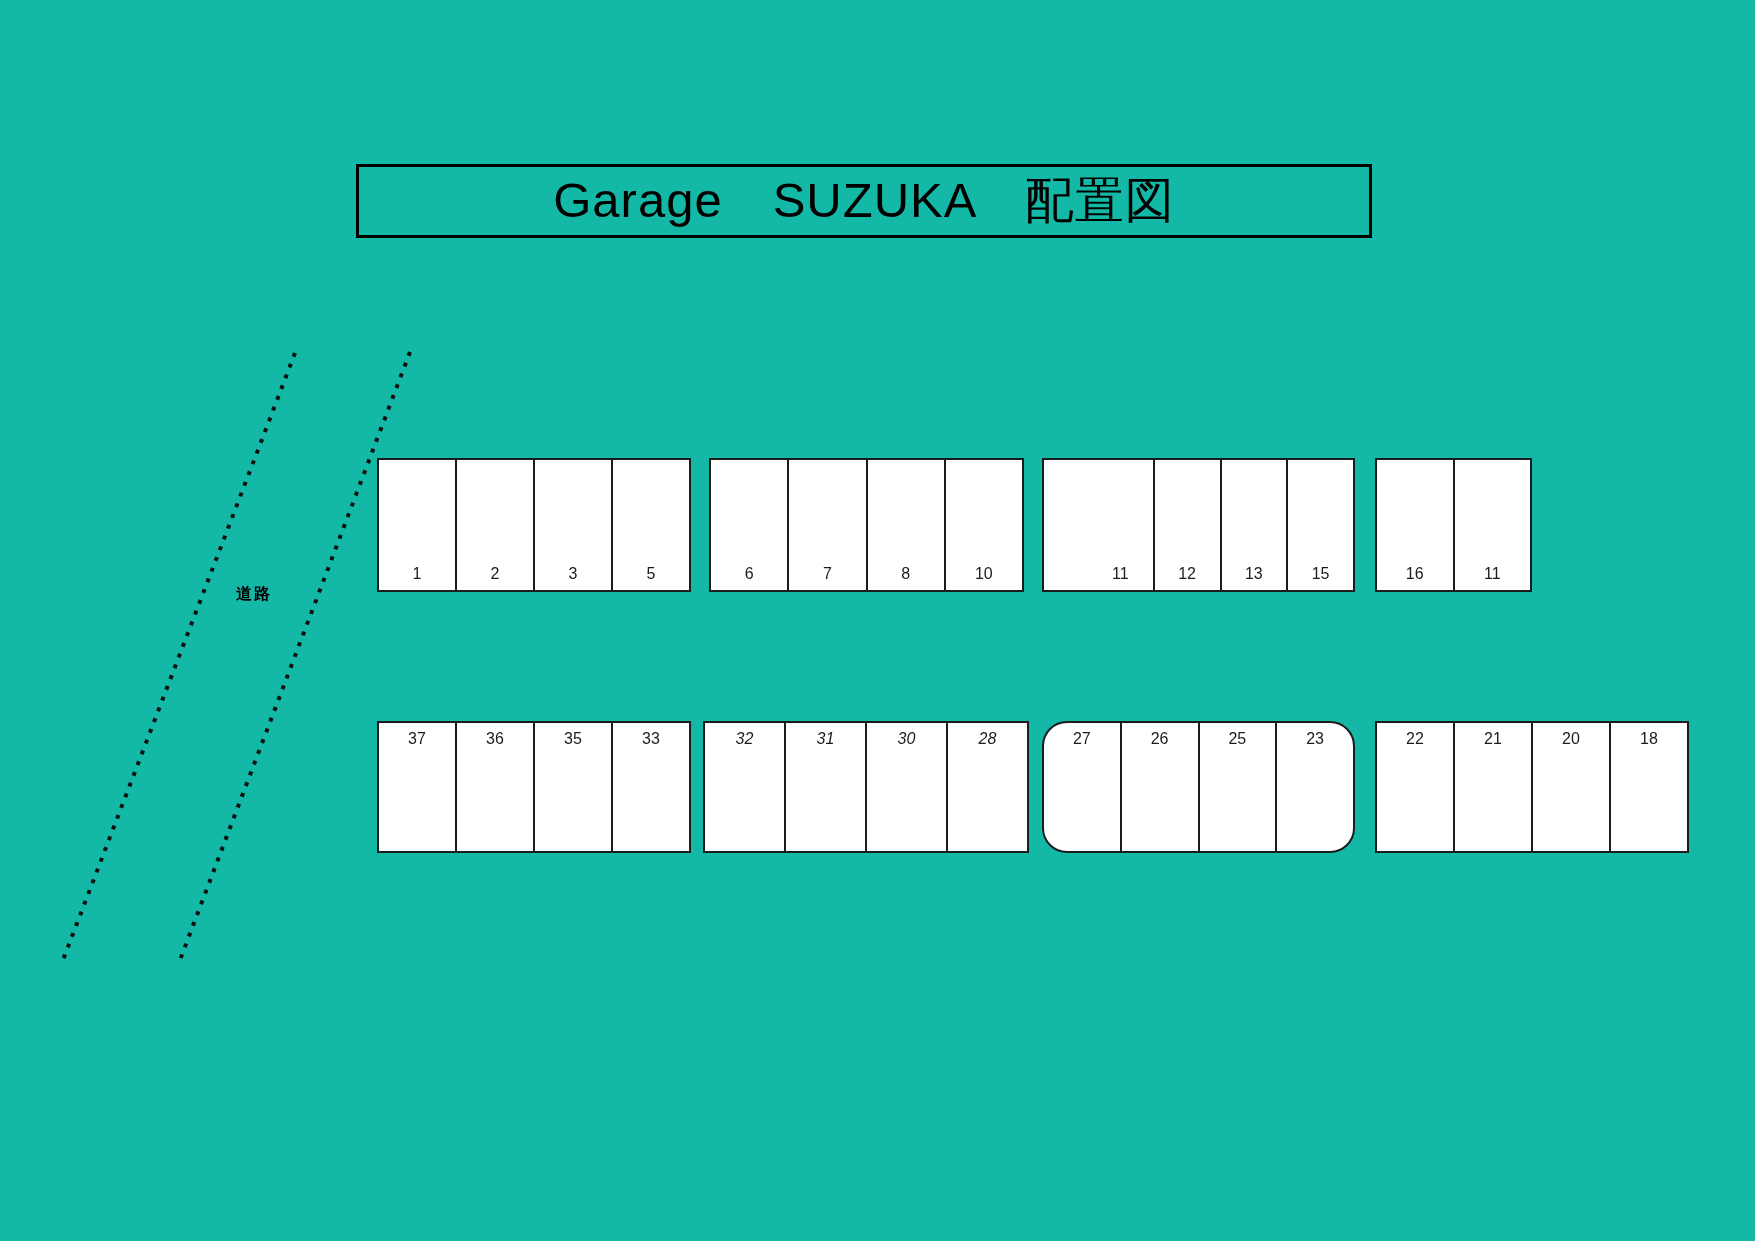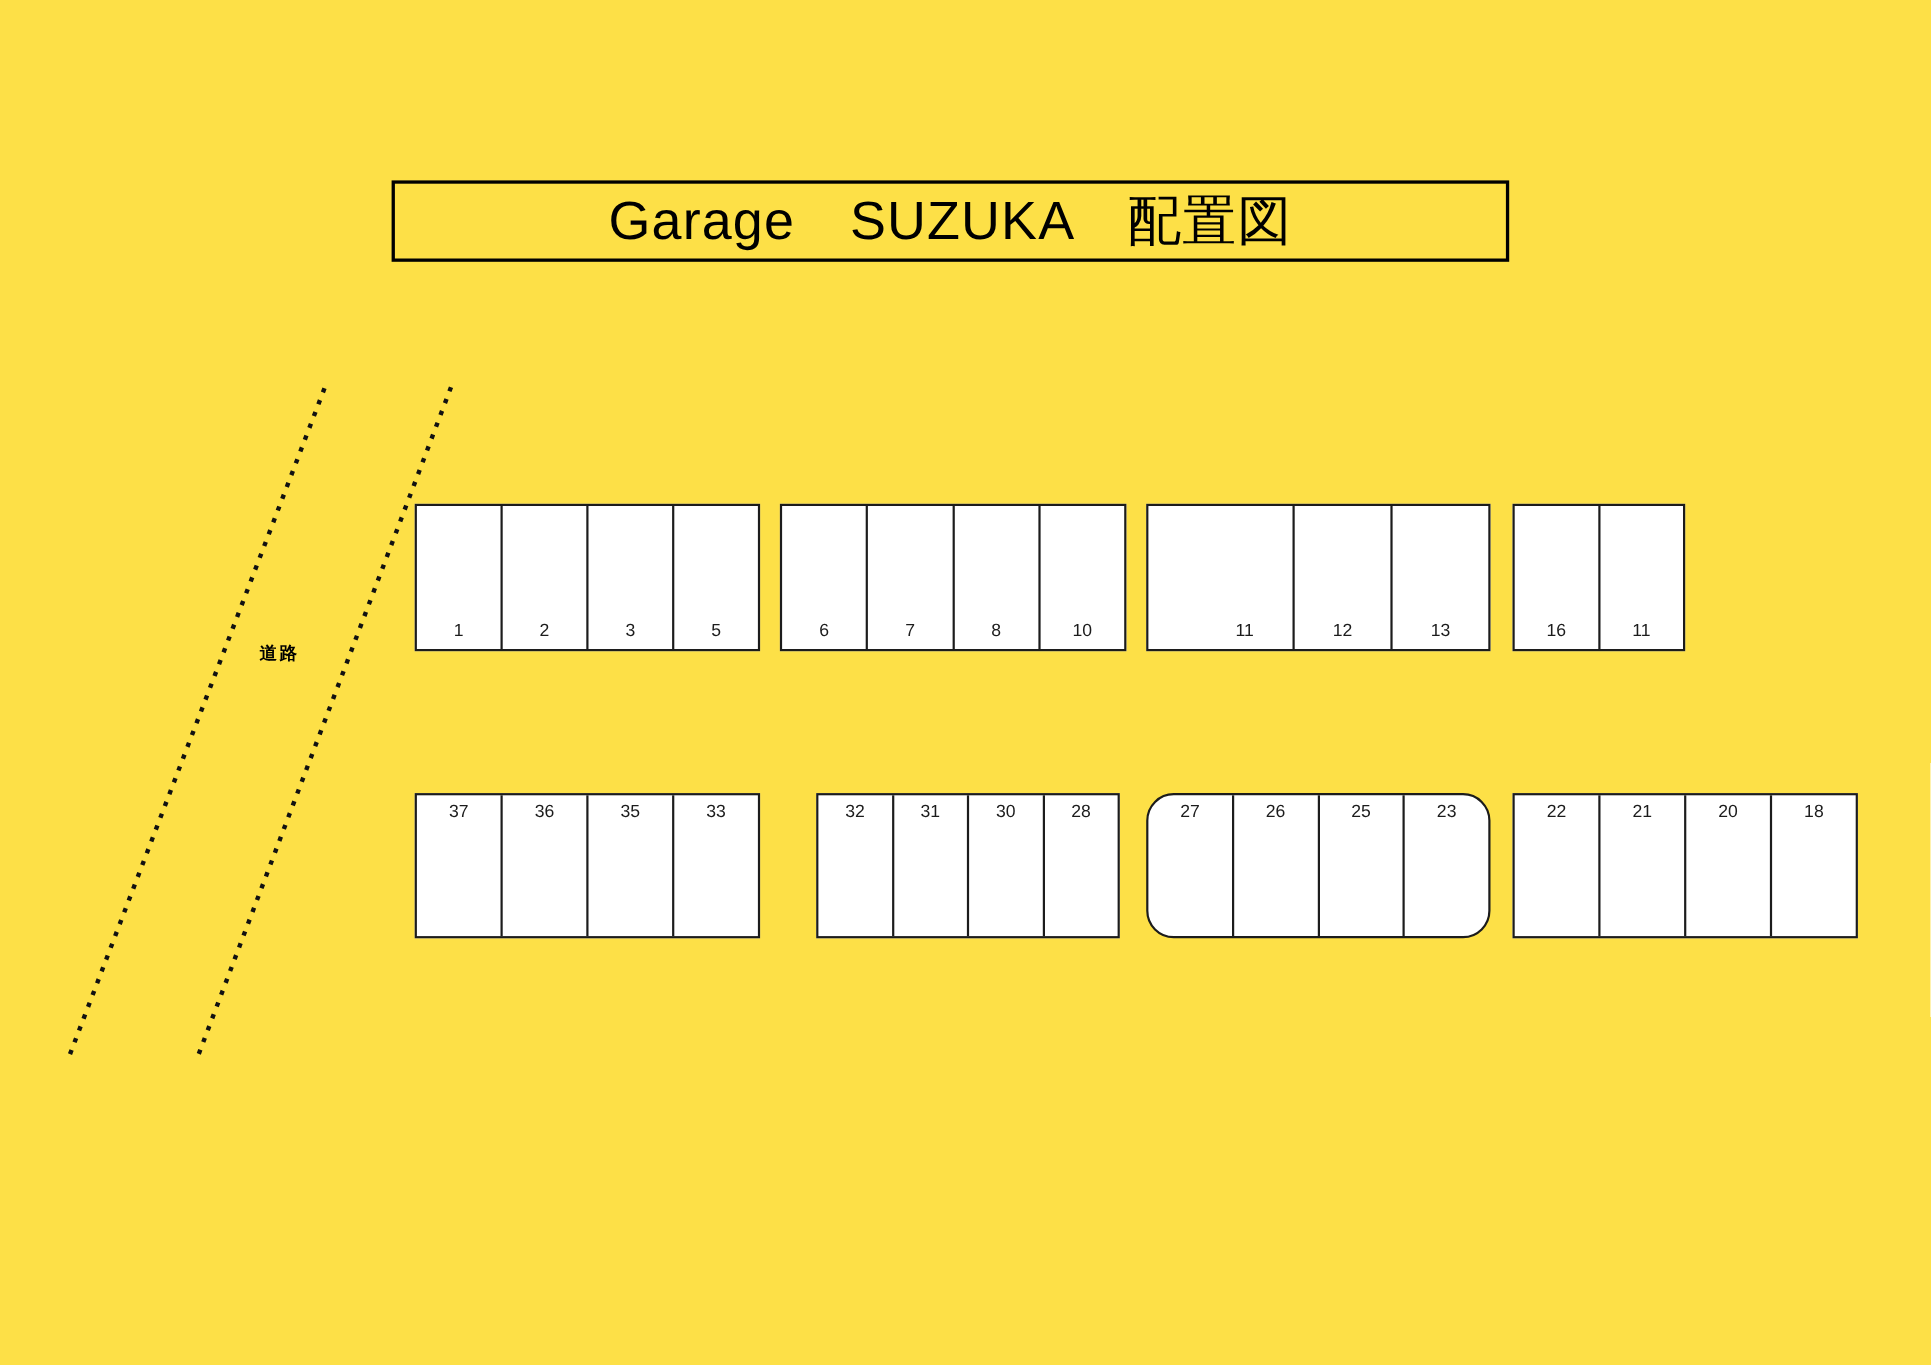--- a/index.html
+++ b/index.html
@@ -1,19 +1,19 @@
 <!DOCTYPE html>
 <html><head>
 <meta charset="utf-8">
 <style>
   html,body{margin:0;padding:0;background:#ffffff;}
   #canvas{
     position:relative;
     width:1755px;height:1241px;
-    background:#fde047;
+    background:#14b8a6;
     overflow:hidden;
     font-family:"Liberation Sans","DejaVu Sans",sans-serif;
     color:#1c1c1c;
   }
   
   .title-box{
     position:absolute;
     left:356px;top:164px;
     width:1016px;height:74px;
     border:3px solid #000;
@@ -110,20 +110,23 @@
   <div class="pgroup row-top" style="left:1042px;width:313px;padding-left:44px;">
     <div class="cell">
         <span class="num">11</span>
       </div>
     <div class="cell">
         <span class="num">12</span>
       </div>
     <div class="cell">
         <span class="num">13</span>
       </div>
+    <div class="cell">
+        <span class="num">15</span>
+      </div>
   </div>
 
   <div class="pgroup row-top" style="left:1375px;width:157px;">
     <div class="cell">
         <span class="num">16</span>
       </div>
     <div class="cell">
         <span class="num">11</span>
       </div>
   </div>
@@ -136,21 +139,21 @@
         <span class="num">36</span>
       </div>
     <div class="cell">
         <span class="num">35</span>
       </div>
     <div class="cell">
         <span class="num">33</span>
       </div>
   </div>
 
-  <div class="pgroup row-bottom" style="left:742px;width:276px;">
+  <div class="pgroup row-bottom" style="left:703px;width:326px;font-style:italic;">
     <div class="cell">
         <span class="num">32</span>
       </div>
     <div class="cell">
         <span class="num">31</span>
       </div>
     <div class="cell">
         <span class="num">30</span>
       </div>
     <div class="cell">

